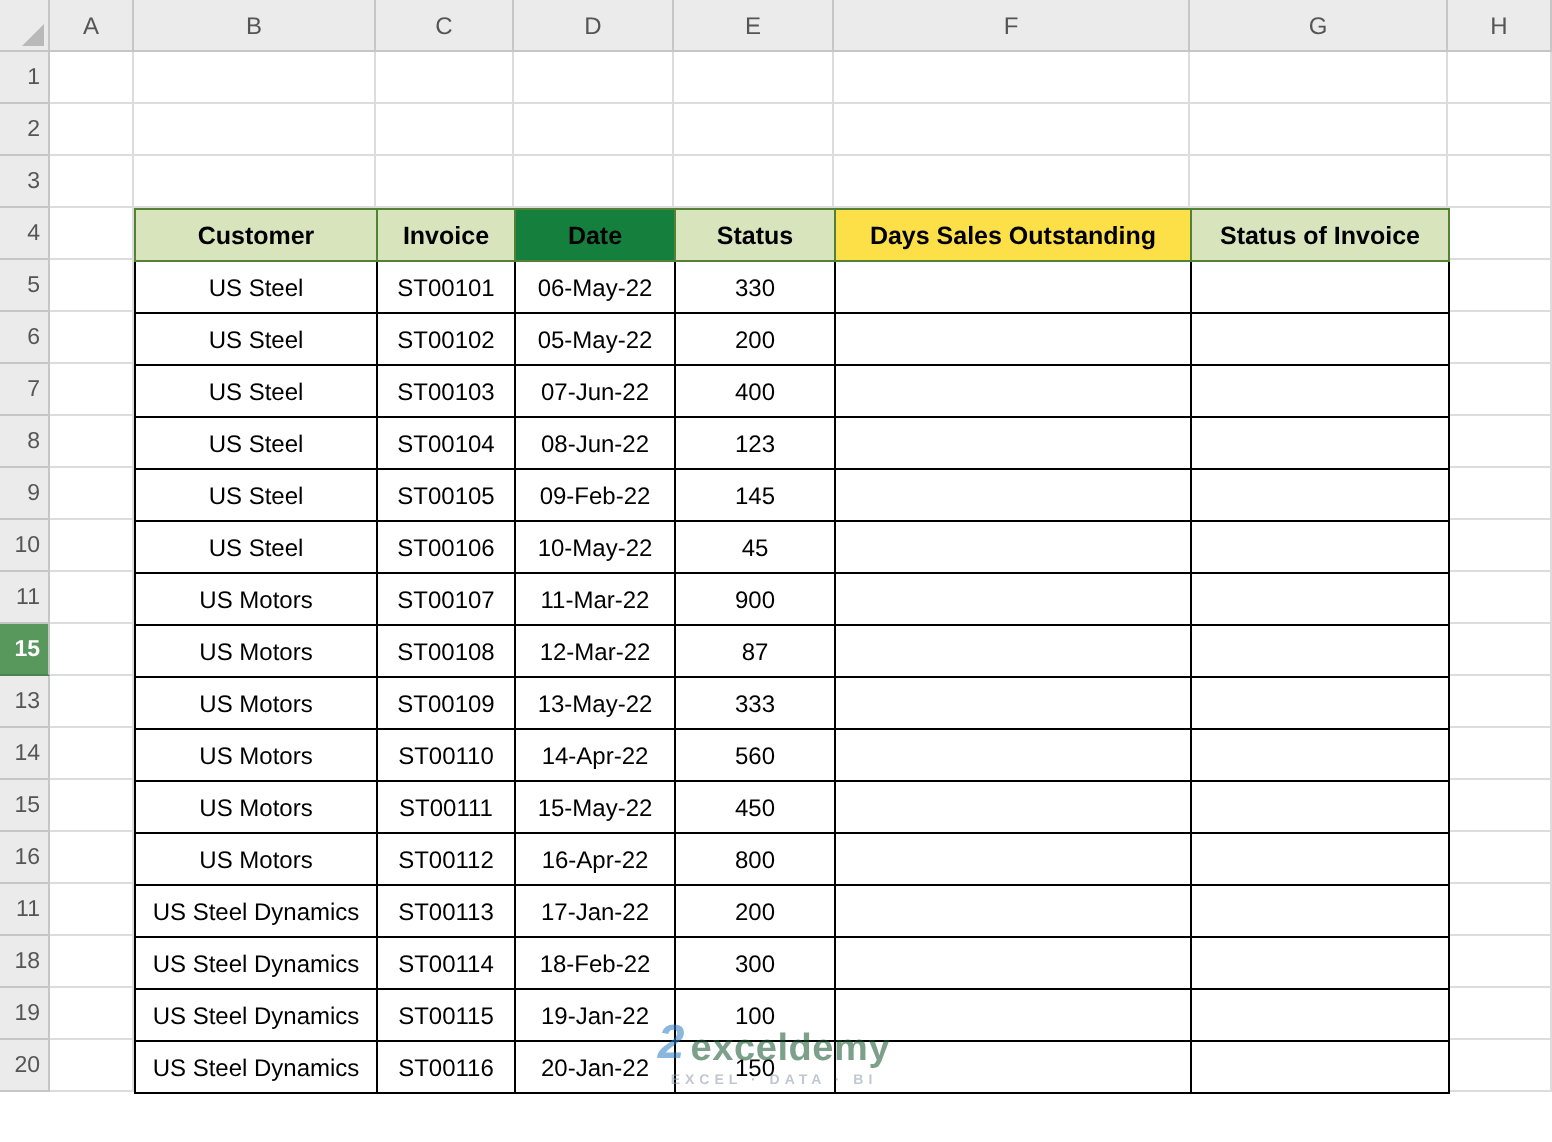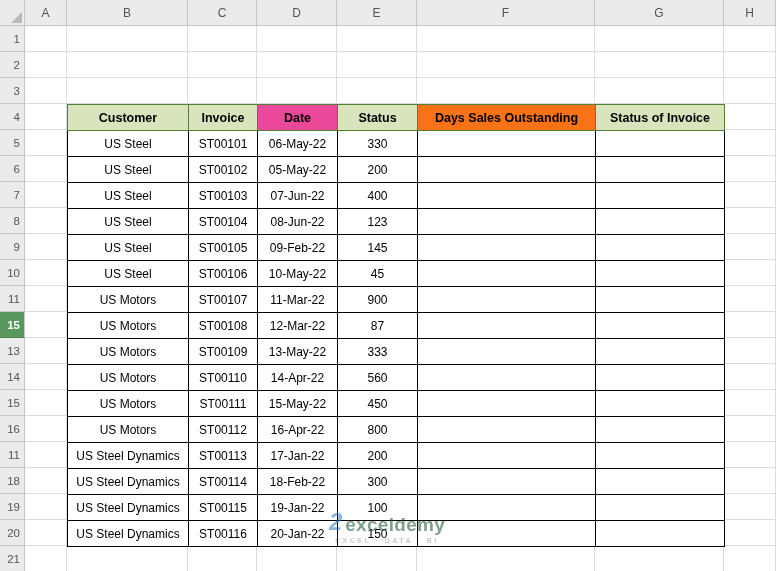--- a/index.html
+++ b/index.html
@@ -290,31 +290,20 @@
         <div class="gc" style="width: 121px;"></div>
         <div class="gc" style="width: 69px;"></div>
         <div class="gc" style="width: 80px;"></div>
         <div class="gc" style="width: 80px;"></div>
         <div class="gc" style="width: 178px;"></div>
         <div class="gc" style="width: 129px;"></div>
         <div class="gc" style="width: 52px;"></div>
       </div>
       <div class="row">
         <div class="rh">20</div>
-        <div class="gc" style="width: 42px;"></div>
-        <div class="gc" style="width: 121px;"></div>
-        <div class="gc" style="width: 69px;"></div>
-        <div class="gc" style="width: 80px;"></div>
-        <div class="gc" style="width: 80px;"></div>
-        <div class="gc" style="width: 178px;"></div>
-        <div class="gc" style="width: 129px;"></div>
-        <div class="gc" style="width: 52px;"></div>
-      </div>
-      <div class="row">
-        <div class="rh">21</div>
         <div class="gc" style="width: 42px;"></div>
         <div class="gc" style="width: 121px;"></div>
         <div class="gc" style="width: 69px;"></div>
         <div class="gc" style="width: 80px;"></div>
         <div class="gc" style="width: 80px;"></div>
         <div class="gc" style="width: 178px;"></div>
         <div class="gc" style="width: 129px;"></div>
         <div class="gc" style="width: 52px;"></div>
       </div>
     </div>
@@ -326,23 +315,23 @@
         <col style="width: 69px;">
         <col style="width: 80px;">
         <col style="width: 80px;">
         <col style="width: 178px;">
         <col style="width: 129px;">
       </colgroup>
       <thead>
         <tr>
           <th style="background: rgb(216, 228, 188); border-color: rgb(83, 129, 53);">Customer</th>
           <th style="background: rgb(216, 228, 188); border-color: rgb(83, 129, 53);">Invoice</th>
-          <th style="background: #ec4899; border-color: rgb(83, 129, 53);">Date</th>
+          <th style="background: #15803d; border-color: rgb(83, 129, 53);">Date</th>
           <th style="background: rgb(216, 228, 188); border-color: rgb(83, 129, 53);">Status</th>
-          <th style="background: #f97316; border-color: rgb(83, 129, 53);">Days Sales Outstanding</th>
+          <th style="background: #fde047; border-color: rgb(83, 129, 53);">Days Sales Outstanding</th>
           <th style="background: rgb(216, 228, 188); border-color: rgb(83, 129, 53);">Status of Invoice</th>
         </tr>
       </thead>
       <tbody>
         <tr>
           <td>US Steel</td>
           <td>ST00101</td>
           <td>06-May-22</td>
           <td>330</td>
           <td></td>

